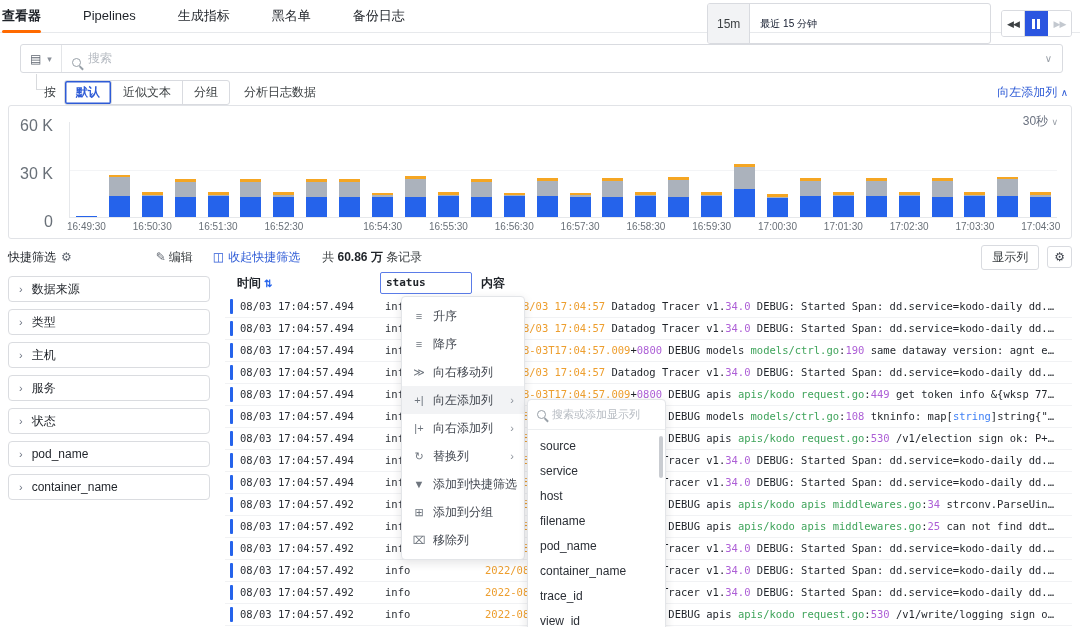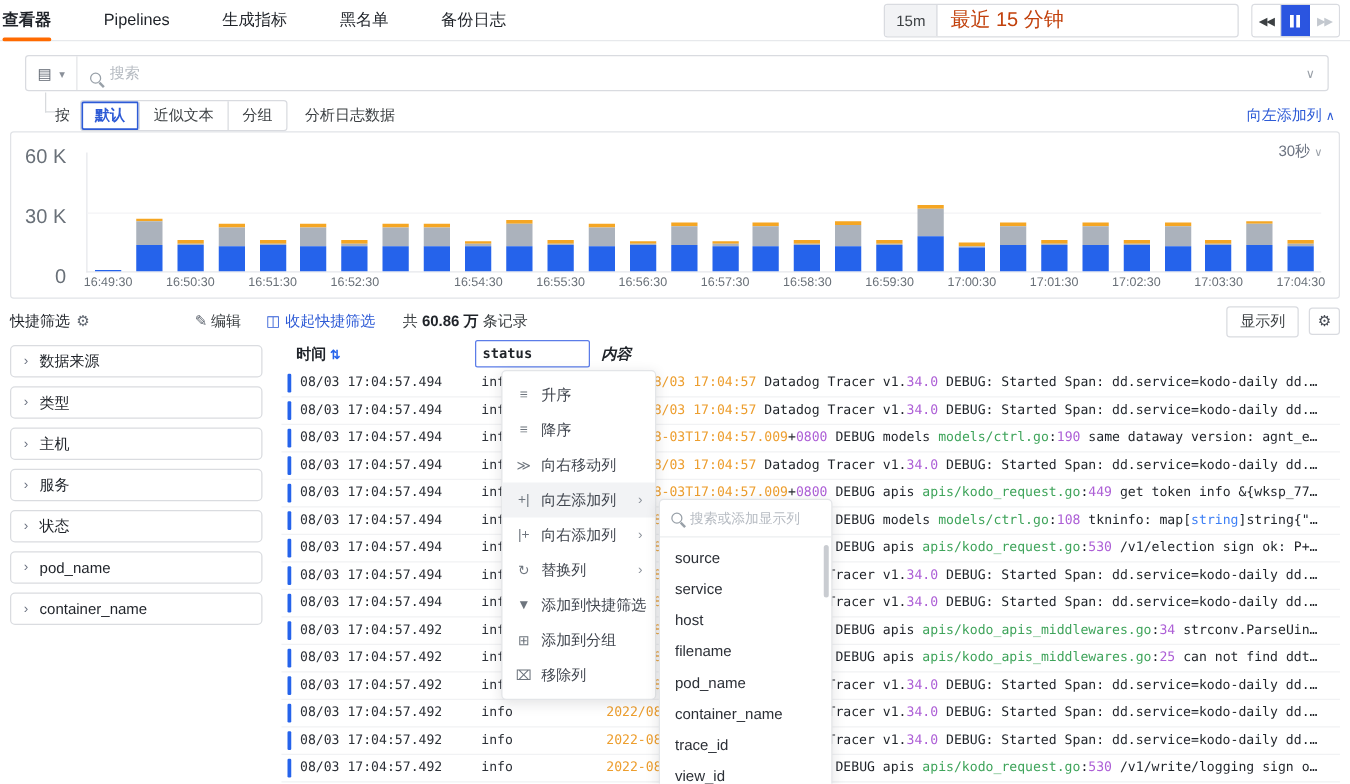--- a/index.html
+++ b/index.html
@@ -5,23 +5,23 @@
   * { margin:0; padding:0; box-sizing:border-box; }
   html,body { width:1080px; height:627px; background:#fff; font-family:"Liberation Sans",sans-serif; color:#1f2329; }
   #app { position:relative; width:1080px; height:627px; overflow:hidden; background:#fff; }
 
   
   .topnav { position:absolute; left:0; top:0; width:1080px; height:33px; border-bottom:1px solid #e7e9ec; display:flex; align-items:center; padding-left:2px; }
   .topnav .tab { position:relative; height:33px; line-height:31px; font-size:13px; color:#1f2329; margin-right:42px; cursor:pointer; white-space:nowrap; }
   .topnav .tab.active { font-weight:700; }
   .topnav .tab.active::after { content:""; position:absolute; left:0; right:0; bottom:0; height:3px; background:#ff6a00; border-radius:2px; }
   .nav-right { position:absolute; right:8px; top:3px; display:flex; align-items:center; gap:10px; }
-  .timepicker { display:flex; align-items:center; height:27px; border:1px solid #d9dbe0; border-radius:3px; overflow:hidden; width:284px; }
+  .timepicker { display:flex; align-items:center; height:41px; border:1px solid #d9dbe0; border-radius:3px; overflow:hidden; width:284px; }
   .timepicker .badge { background:#f2f3f5; border-right:1px solid #d9dbe0; padding:0 9px; height:100%; display:flex; align-items:center; font-size:12px; color:#3c4043; }
-  .timepicker .tlabel { padding:0 10px; font-size:16px; color:#c2410c; }
+  .timepicker .tlabel { padding:0 10px; font-size:10px; color:#0f172a; }
   .playback { display:flex; height:27px; border:1px solid #d9dbe0; border-radius:3px; overflow:hidden; }
   .playback .pbtn { width:23px; display:flex; align-items:center; justify-content:center; font-size:8px; letter-spacing:-1px; color:#3c4043; border-right:1px solid #d9dbe0; background:#fff; cursor:pointer; }
   .playback .pbtn:last-child { border-right:none; color:#c3c8cf; }
   .playback .pbtn.pause { background:#2b55e0; border-right:1px solid #2b55e0; }
   .pausebars { display:inline-block; width:8px; height:10px; border-left:3px solid #fff; border-right:3px solid #fff; }
 
   
   .searchrow { position:absolute; left:20px; top:44px; width:1043px; height:29px; border:1px solid #d9dbe0; border-radius:3px; display:flex; align-items:center; }
   .src-seg { display:flex; align-items:center; gap:6px; padding:0 9px; height:100%; border-right:1px solid #e3e5e8; color:#5f6670; cursor:pointer; }
   .src-seg .vicon { font-size:12px; }
@@ -76,21 +76,21 @@
   .facet { height:26px; border:1px solid #dadce0; border-radius:4px; margin-bottom:7px; display:flex; align-items:center; padding:0 10px; gap:9px; background:#fff; cursor:pointer; }
   .facet .chev { color:#6b7280; font-size:11px; }
   .facet .flab { font-size:12px; color:#1f2329; }
 
   
   .tablewrap { position:absolute; left:225px; top:272px; right:8px; bottom:0; }
   .thead { position:relative; height:24px; font-size:12px; font-weight:700; color:#1f2329; }
   .th-time { position:absolute; left:12px; top:3px; cursor:pointer; }
   .th-time .sort { color:#2563eb; font-size:10px; margin-left:3px; }
   .th-status { position:absolute; left:155px; top:0; width:92px; height:22px; border:1px solid #5b7ce8; border-radius:2px; background:#fff; font-family:"DejaVu Sans Mono",monospace; font-weight:700; font-size:11px; line-height:20px; padding-left:5px; cursor:pointer; }
-  .th-content { position:absolute; left:256px; top:3px; cursor:pointer;font-style:italic; }
+  .th-content { position:absolute; left:256px; top:3px; cursor:pointer; }
   .tbody { position:absolute; left:0; right:0; top:24px; bottom:0; overflow:hidden; }
   .trow { position:relative; height:22px; border-bottom:1px solid #f1f2f4; font-family:"DejaVu Sans Mono",monospace; font-size:10.5px; cursor:pointer; }
   .rbar { position:absolute; left:5px; top:3px; width:3px; height:15px; background:#2563eb; border-radius:1px; }
   .rtime { position:absolute; left:15px; top:4px; color:#2b2f36; white-space:nowrap; }
   .rstatus { position:absolute; left:160px; top:4px; color:#2b2f36; }
   .rcontent { position:absolute; left:260px; right:2px; top:4px; white-space:nowrap; overflow:hidden; }
 
   
   .ctxmenu { position:absolute; left:401px; top:296px; width:124px; background:#fff; border:1px solid #e3e5e8; border-radius:4px; box-shadow:0 3px 10px rgba(31,35,41,.12); padding:5px 0; z-index:5; }
   .mitem { height:28px; display:flex; align-items:center; gap:7px; padding:0 10px; font-size:12px; color:#41464f; cursor:pointer; white-space:nowrap; }

